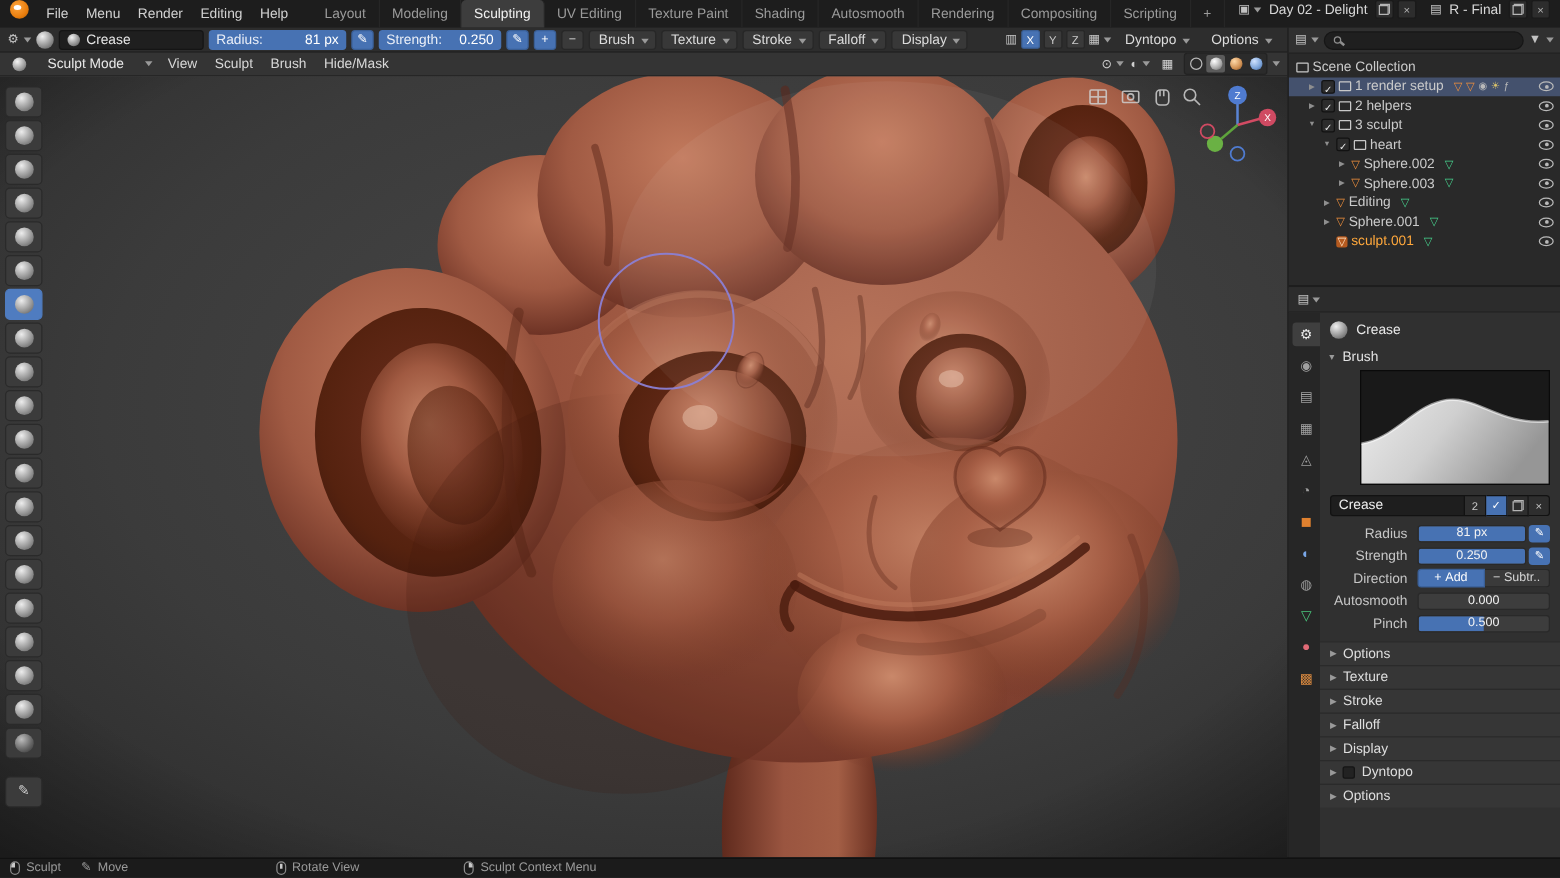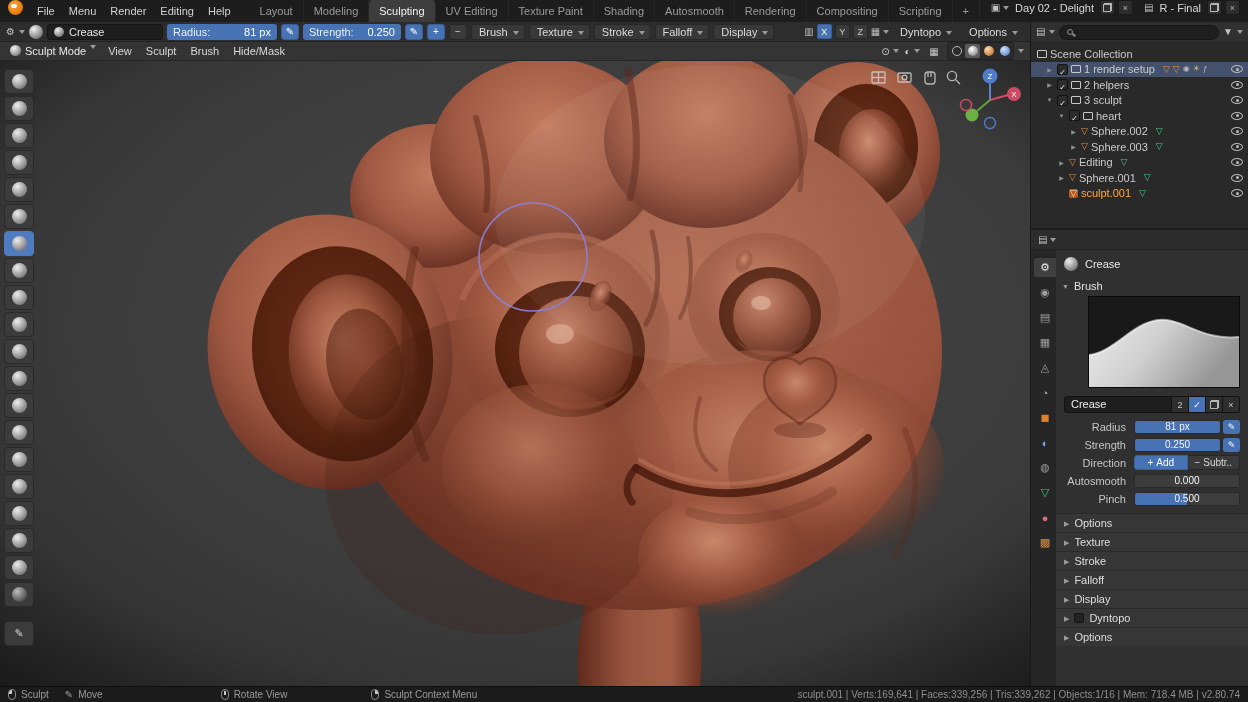--- a/index.html
+++ b/index.html
@@ -33,21 +33,21 @@
 .sq.blue{background:#4772b3;border-color:#3a5f96;color:#fff}
 .dd{position:relative;background:#383838;border:1px solid #272727;border-radius:3px;height:16px;line-height:14px;padding:0 16px 0 7px;color:#dcdcdc;white-space:nowrap;flex:none}
 .dd::after{content:'';position:absolute;right:5px;top:6px;border-left:3.5px solid transparent;border-right:3.5px solid transparent;border-top:4px solid #999}
 .dd.plain{background:transparent;border-color:transparent}
 .tsr{margin-left:auto;display:flex;align-items:center;gap:3px}
 .tog{width:15px;height:15px;border-radius:2px;background:#3a3a3a;border:1px solid #272727;color:#ccc;font-size:9px;display:flex;align-items:center;justify-content:center;flex:none}
 .tog.on{background:#4772b3;border-color:#3a5f96;color:#fff}
 
 #viewport{position:absolute;top:42px;left:0;width:1030px;height:644px}
 #vheader{height:19px;background:#343434;border-bottom:1px solid #262626;display:flex;align-items:center;gap:2px;padding:0 6px}
-.modew{display:flex;align-items:flex-start;gap:4px;padding:0 4px;color:#e8e8e8}
+.modew{display:flex;align-items:center;gap:17px;padding:0 4px;color:#e8e8e8}
 .modeico{width:11px;height:11px;border-radius:50%;background:radial-gradient(circle at 35% 30%,#f4f4f4,#9a9a9a 60%,#555)}
 .vmenu{padding:0 6px;color:#d8d8d8}
 .vhr{margin-left:auto;display:flex;align-items:center;gap:4px}
 .vico{min-width:18px;height:16px;display:flex;align-items:center;justify-content:center;color:#cfcfcf;font-size:10px;gap:3px}
 .shadegrp{display:flex;align-items:center;background:#2b2b2b;border:1px solid #232323;border-radius:3px;padding:1px;gap:1px}
 .shade{width:15px;height:14px;border-radius:2px;display:flex;align-items:center;justify-content:center}
 .shade.sel{background:#5b5b5b}
 .sball{width:10px;height:10px;border-radius:50%}
 .s-wire{border:1px solid #b9b9b9;background:transparent}
 .s-solid{background:radial-gradient(circle at 35% 30%,#fff,#a8a8a8 60%,#5c5c5c)}
@@ -728,16 +728,15 @@
         <span>Move</span>
       </div>
     <div class="sbitem" style="margin-left:118px">
         <span class="mouse m"></span>
         <span>Rotate View</span>
       </div>
     <div class="sbitem" style="margin-left:84px">
         <span class="mouse r"></span>
         <span>Sculpt Context Menu</span>
       </div>
-    <div class="sbstats">sculpt.001 | Verts:169,641 | Faces:339,256 | Tris:339,262 | Objects:1/16 | Mem: 718.4 MB | v2.80.74</div>
   </div>
 
 </div>
 
 </body></html>

